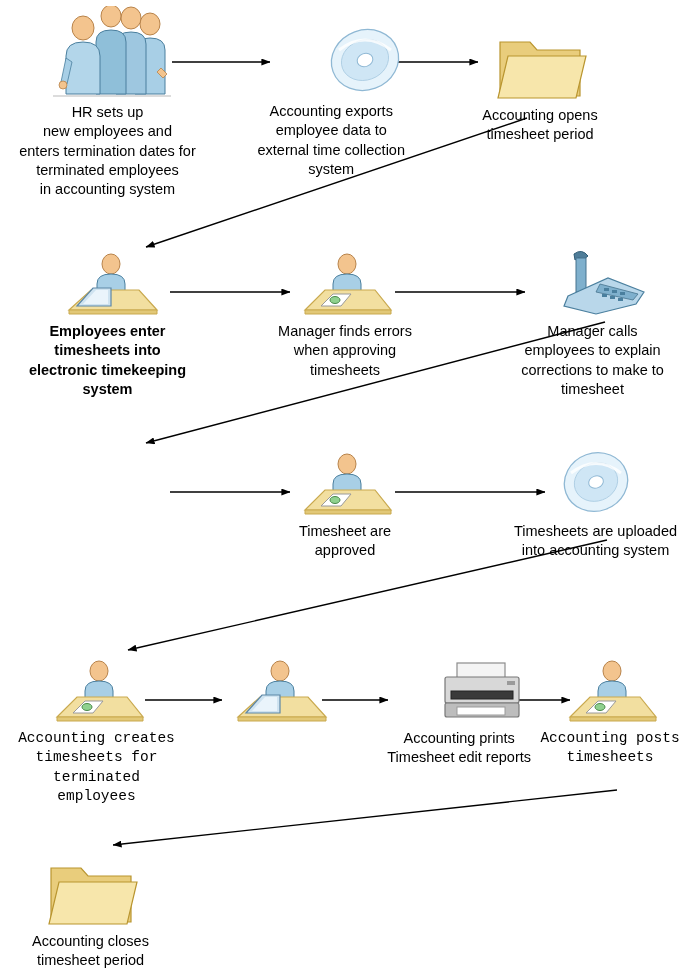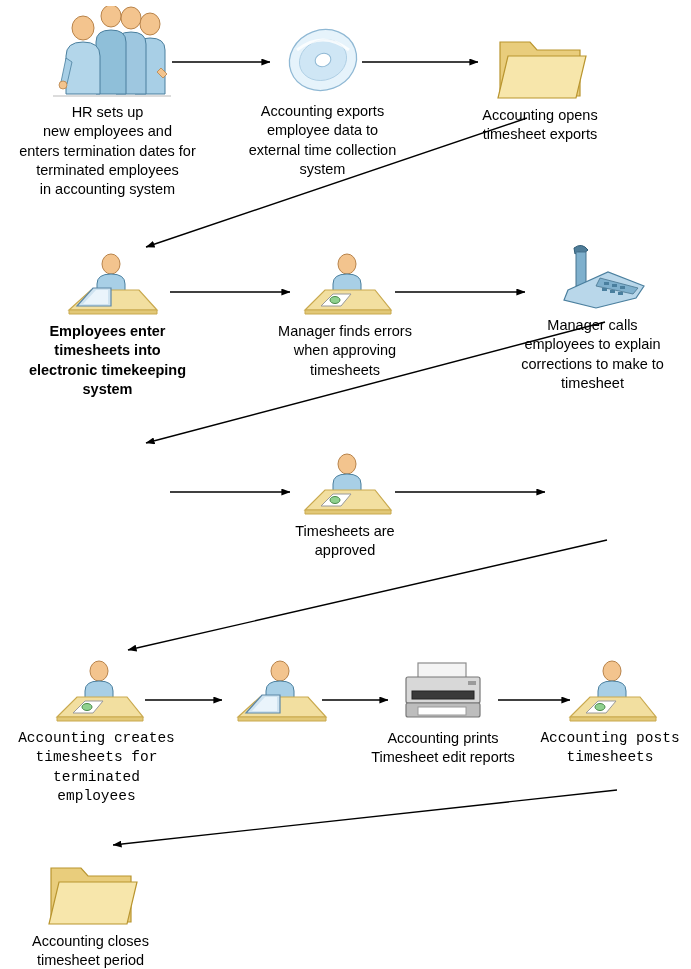--- a/index.html
+++ b/index.html
@@ -102,21 +102,21 @@
         <path d="M10 90 L128 90" stroke="#b9b9b9" stroke-width="1.2" fill="none"></path>
       </svg>
     </div>
     <div class="caption">HR sets up
 new employees and
 enters termination dates for
 terminated employees
 in accounting system</div>
   </div>
 
-  <div class="node" style="left:240px; top:14px; width:165px;">
+  <div class="node" style="left:240px; top:14px; width:165px;align-items:flex-end;">
     <div class="icon-wrap" style="height:86px;">
       <svg width="80" height="80" viewBox="0 0 80 80">
         <ellipse cx="40" cy="40" rx="34" ry="30" fill="#e6f3fb" stroke="#8fb8d4" stroke-width="1.3" transform="rotate(-20 40 40)"></ellipse>
         <ellipse cx="40" cy="40" rx="24" ry="20" fill="#cfe6f5" stroke="#a9cbe2" stroke-width="0.8" transform="rotate(-20 40 40)"></ellipse>
         <ellipse cx="40" cy="40" rx="8" ry="6.5" fill="#ffffff" stroke="#8fb8d4" stroke-width="1" transform="rotate(-20 40 40)"></ellipse>
         <path d="M14 30 Q40 10 66 30" stroke="#ffffff" stroke-width="3" fill="none" opacity="0.8"></path>
       </svg>
     </div>
     <div class="caption">Accounting exports
 employee data to
@@ -125,21 +125,21 @@
   </div>
 
   <div class="node" style="left:460px; top:14px; width:160px;">
     <div class="icon-wrap" style="height:90px;">
       <svg width="100" height="80" viewBox="0 0 100 80">
         <path d="M10 18 L40 18 L47 26 L90 26 L90 72 L10 72 Z" fill="#e9cd7c" stroke="#b9952f" stroke-width="1.2"></path>
         <path d="M18 32 L96 32 L86 74 L8 74 Z" fill="#f7e6ab" stroke="#b9952f" stroke-width="1.2"></path>
       </svg>
     </div>
     <div class="caption">Accounting opens
-timesheet exports</div>
+timesheet period</div>
   </div>
 
   <div class="node" style="left:20px; top:248px; width:175px;font-weight:bold;">
     <div class="icon-wrap" style="height:72px;">
       <svg width="110" height="70" viewBox="0 0 110 70">
         <ellipse cx="58" cy="14" rx="9" ry="10" fill="#f3c48e" stroke="#b8834a" stroke-width="1"></ellipse>
         <path d="M44 56 L44 34 Q44 24 58 24 Q72 24 72 34 L72 56 Z" fill="#a8cfe6" stroke="#4a7f9e" stroke-width="1"></path>
         <path d="M16 60 L38 40 L86 40 L104 60 Z" fill="#f2dfa0" stroke="#c9a94e" stroke-width="1.2"></path>
         <path d="M16 60 L104 60 L104 64 L16 64 Z" fill="#e2c877" stroke="#c9a94e" stroke-width="1"></path>
         <path d="M24 56 L40 38 L58 38 L58 56 Z" fill="#cfe3f0" stroke="#5d87a6" stroke-width="1.2"></path>
@@ -161,21 +161,21 @@
         <path d="M10 60 L96 60 L96 64 L10 64 Z" fill="#e2c877" stroke="#c9a94e" stroke-width="1"></path>
         <path d="M26 56 L38 44 L56 44 L46 56 Z" fill="#ffffff" stroke="#9a9a9a" stroke-width="1"></path>
         <ellipse cx="40" cy="50" rx="5" ry="3.5" fill="#8fd18f" stroke="#4a8a4a" stroke-width="1"></ellipse>
       </svg>
     </div>
     <div class="caption">Manager finds errors
 when approving
 timesheets</div>
   </div>
 
-  <div class="node" style="left:505px; top:236px; width:175px;">
+  <div class="node" style="left:505px; top:242px; width:175px;">
     <div class="icon-wrap" style="height:78px;">
       <svg width="110" height="76" viewBox="0 0 110 76">
         <path d="M36 10 q8 -6 14 2 l-5 4 q-4 -4 -8 0 z" fill="#4f7d99" stroke="#2f5b75" stroke-width="1"></path>
         <path d="M38 14 L38 48 L48 48 L48 14 Z" fill="#7fb0cd" stroke="#46738e" stroke-width="1"></path>
         <path d="M30 52 L70 34 L106 48 L98 60 L58 70 L26 62 Z" fill="#b9d7ea" stroke="#4a7f9e" stroke-width="1.2"></path>
         <path d="M62 40 L100 50 L95 56 L58 48 Z" fill="#7fb0cd" stroke="#46738e" stroke-width="0.8"></path>
         <g fill="#4a7f9e">
           <rect x="66" y="44" width="5" height="3"></rect>
           <rect x="74" y="46" width="5" height="3"></rect>
           <rect x="82" y="48" width="5" height="3"></rect>
@@ -196,24 +196,36 @@
     <div class="icon-wrap" style="height:72px;">
       <svg width="100" height="70" viewBox="0 0 100 70">
         <ellipse cx="52" cy="14" rx="9" ry="10" fill="#f3c48e" stroke="#b8834a" stroke-width="1"></ellipse>
         <path d="M38 56 L38 34 Q38 24 52 24 Q66 24 66 34 L66 56 Z" fill="#a8cfe6" stroke="#4a7f9e" stroke-width="1"></path>
         <path d="M10 60 L30 40 L80 40 L96 60 Z" fill="#f2dfa0" stroke="#c9a94e" stroke-width="1.2"></path>
         <path d="M10 60 L96 60 L96 64 L10 64 Z" fill="#e2c877" stroke="#c9a94e" stroke-width="1"></path>
         <path d="M26 56 L38 44 L56 44 L46 56 Z" fill="#ffffff" stroke="#9a9a9a" stroke-width="1"></path>
         <ellipse cx="40" cy="50" rx="5" ry="3.5" fill="#8fd18f" stroke="#4a8a4a" stroke-width="1"></ellipse>
       </svg>
     </div>
-    <div class="caption">Timesheets are
+    <div class="caption">Timesheet are
 approved</div>
   </div>
 
+  <div class="node" style="left:500px; top:444px; width:191px;">
+    <div class="icon-wrap" style="height:76px;">
+      <svg width="80" height="76" viewBox="0 0 80 76">
+        <ellipse cx="40" cy="38" rx="32" ry="29" fill="#e6f3fb" stroke="#8fb8d4" stroke-width="1.3" transform="rotate(-20 40 38)"></ellipse>
+        <ellipse cx="40" cy="38" rx="22" ry="19" fill="#cfe6f5" stroke="#a9cbe2" stroke-width="0.8" transform="rotate(-20 40 38)"></ellipse>
+        <ellipse cx="40" cy="38" rx="7.5" ry="6" fill="#ffffff" stroke="#8fb8d4" stroke-width="1" transform="rotate(-20 40 38)"></ellipse>
+        <path d="M15 29 Q40 10 65 29" stroke="#ffffff" stroke-width="3" fill="none" opacity="0.8"></path>
+      </svg>
+    </div>
+    <div class="caption">Timesheets are uploaded
+into accounting system</div>
+  </div>
 
   <div class="node" style="left:4px; top:655px; width:185px;font-family:Liberation Mono, monospace;">
     <div class="icon-wrap" style="height:72px;">
       <svg width="100" height="70" viewBox="0 0 100 70">
         <ellipse cx="52" cy="14" rx="9" ry="10" fill="#f3c48e" stroke="#b8834a" stroke-width="1"></ellipse>
         <path d="M38 56 L38 34 Q38 24 52 24 Q66 24 66 34 L66 56 Z" fill="#a8cfe6" stroke="#4a7f9e" stroke-width="1"></path>
         <path d="M10 60 L30 40 L80 40 L96 60 Z" fill="#f2dfa0" stroke="#c9a94e" stroke-width="1.2"></path>
         <path d="M10 60 L96 60 L96 64 L10 64 Z" fill="#e2c877" stroke="#c9a94e" stroke-width="1"></path>
         <path d="M26 56 L38 44 L56 44 L46 56 Z" fill="#ffffff" stroke="#9a9a9a" stroke-width="1"></path>
         <ellipse cx="40" cy="50" rx="5" ry="3.5" fill="#8fd18f" stroke="#4a8a4a" stroke-width="1"></ellipse>
@@ -230,21 +242,21 @@
         <ellipse cx="58" cy="14" rx="9" ry="10" fill="#f3c48e" stroke="#b8834a" stroke-width="1"></ellipse>
         <path d="M44 56 L44 34 Q44 24 58 24 Q72 24 72 34 L72 56 Z" fill="#a8cfe6" stroke="#4a7f9e" stroke-width="1"></path>
         <path d="M16 60 L38 40 L86 40 L104 60 Z" fill="#f2dfa0" stroke="#c9a94e" stroke-width="1.2"></path>
         <path d="M16 60 L104 60 L104 64 L16 64 Z" fill="#e2c877" stroke="#c9a94e" stroke-width="1"></path>
         <path d="M24 56 L40 38 L58 38 L58 56 Z" fill="#cfe3f0" stroke="#5d87a6" stroke-width="1.2"></path>
         <path d="M30 54 L43 40 L55 40 L55 54 Z" fill="#eaf4fb" stroke="none"></path>
       </svg>
     </div>
   </div>
 
-  <div class="node" style="left:355px; top:655px; width:176px;">
+  <div class="node" style="left:355px; top:655px; width:176px;align-items:flex-end;">
     <div class="icon-wrap" style="height:72px;">
       <svg width="98" height="70" viewBox="0 0 98 70">
         <rect x="24" y="6" width="48" height="16" fill="#f4f4f4" stroke="#8c8c8c" stroke-width="1.2"></rect>
         <rect x="12" y="20" width="74" height="26" rx="2" fill="#d8d8d8" stroke="#777" stroke-width="1.2"></rect>
         <rect x="18" y="34" width="62" height="8" fill="#3a3a3a" stroke="#222" stroke-width="1"></rect>
         <rect x="12" y="46" width="74" height="14" rx="2" fill="#bdbdbd" stroke="#777" stroke-width="1.2"></rect>
         <rect x="24" y="50" width="48" height="8" fill="#ffffff" stroke="#9a9a9a" stroke-width="1"></rect>
         <rect x="74" y="24" width="8" height="4" fill="#9a9a9a"></rect>
       </svg>
     </div>

